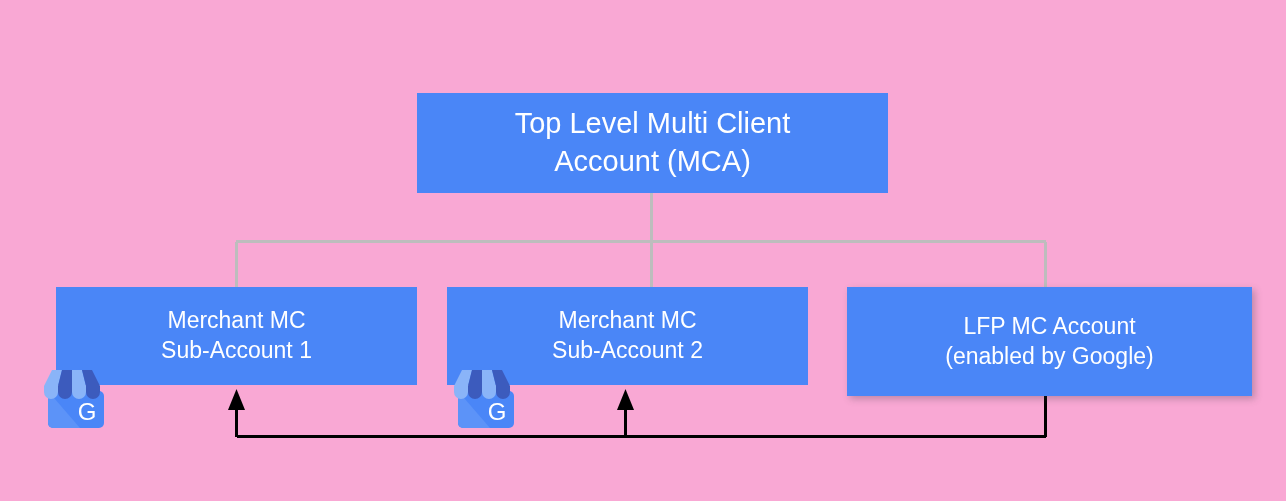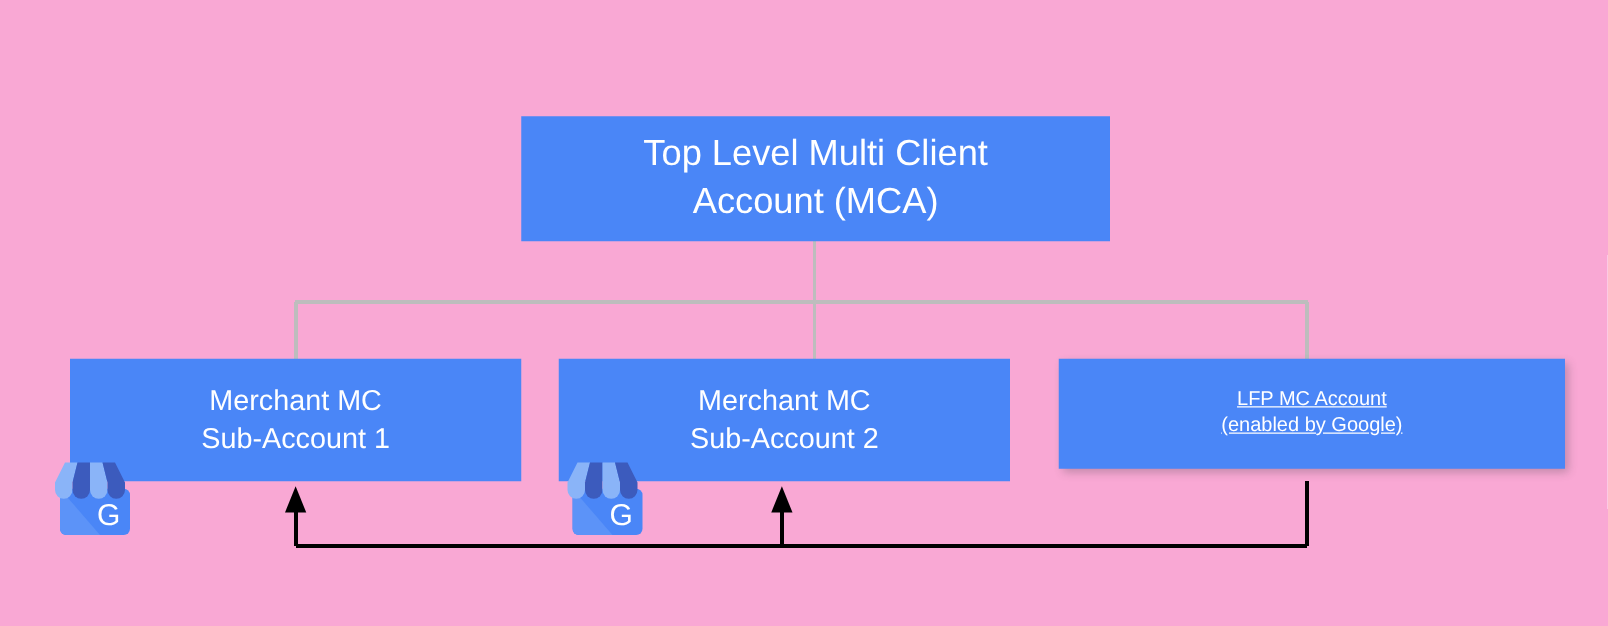--- a/index.html
+++ b/index.html
@@ -69,24 +69,23 @@
     left: 447px;
     top: 287px;
     width: 361px;
     height: 98px;
     font-size: 23px;
   }
   #box-lfp {
     left: 847px;
     top: 287px;
     width: 405px;
-    height: 88px;
-    font-size: 16px;
+    height: 109px;
+    font-size: 23px;
     box-shadow: 3px 3px 7px rgba(60,64,67,0.30);
-    text-decoration: underline;
   }
 
   
   .gbp-icon {
     position: absolute;
     width: 72px;
     height: 70px;
     z-index: 6;
   }
   #gbp-icon-1 { left: 40px; top: 364px; }

